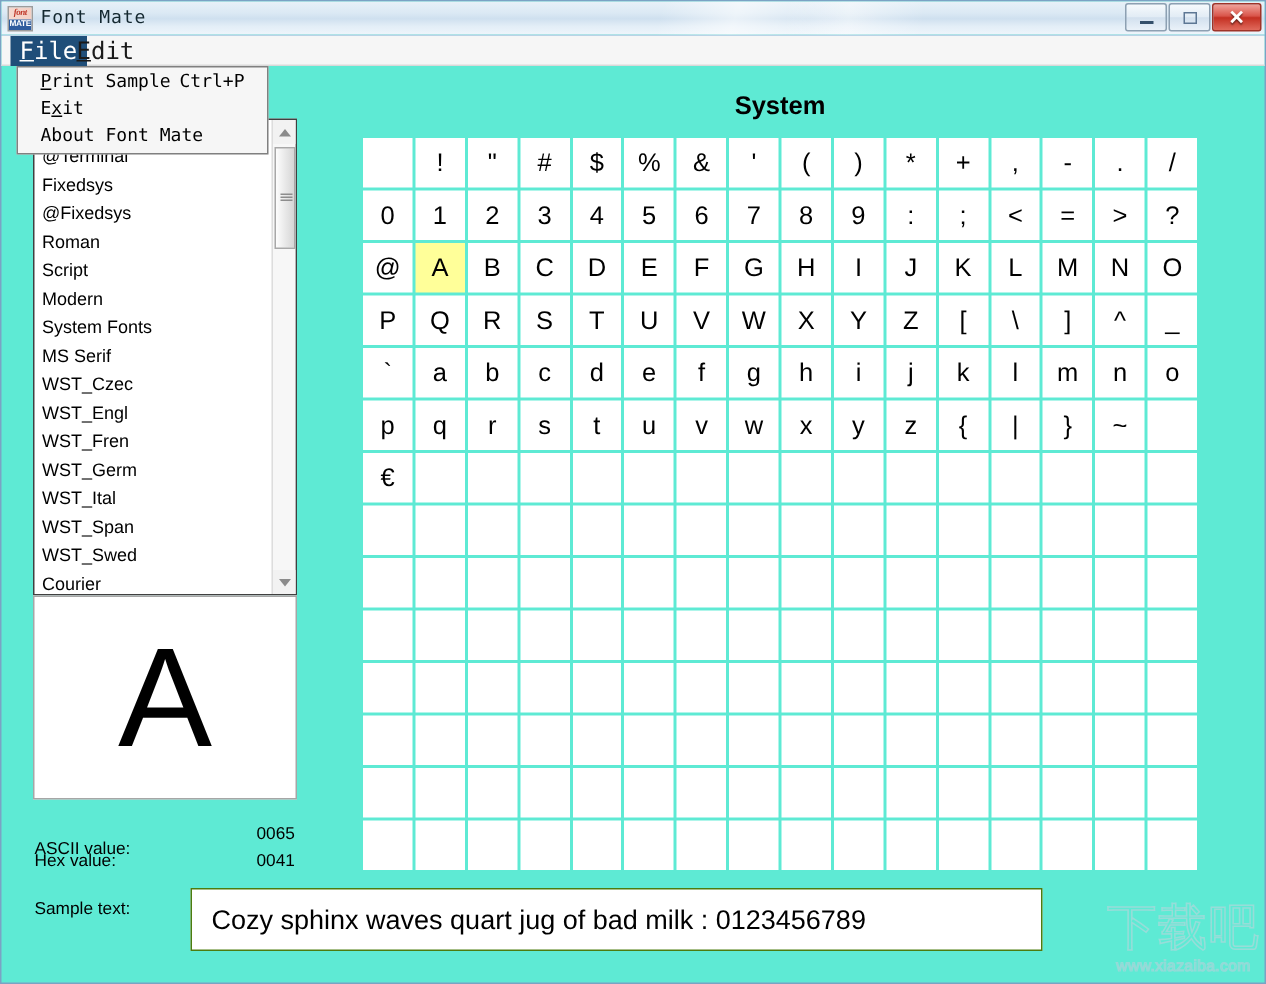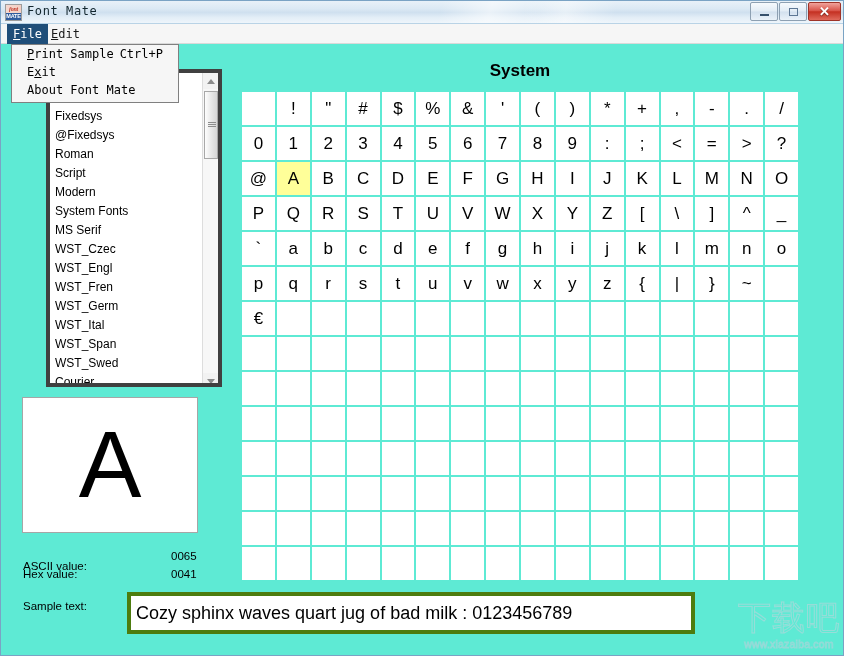--- a/index.html
+++ b/index.html
@@ -89,21 +89,21 @@
   
   #menubar {
     position: absolute; left: 0; top: 23px;
     width: 842px; height: 20px;
     background: #f6f6f6;
     border-bottom: 1px solid #d9d9d9;
   }
   .menu-top {
     position: absolute; top: 0; height: 20px;
     font-family: "DejaVu Sans Mono", monospace;
-    font-size: 12px; color: #1a1a1a;
+    font-size: 16px; color: #1a1a1a;
     line-height: 20px; padding: 0 6px;
     white-space: nowrap;
   }
   #menu-file { left: 6px; background: #1f4e79; color: #ffffff; }
   #menu-edit { left: 44px; }
   .menu-top u { text-decoration: underline; }
 
   
   #file-dropdown {
     position: absolute; left: 10px; top: 43px;
@@ -118,26 +118,25 @@
     font-size: 12px; color: #000;
     padding-left: 15px; white-space: nowrap;
   }
   .menu-item .accel {
     position: absolute; right: 15px; top: 0;
     font-family: "DejaVu Sans Mono", monospace; font-size: 12px;
   }
 
   
   #fontlist-box {
-    position: absolute; left: 21px; top: 68px;
+    position: absolute; left: 21px; top: 78px;
     width: 176px; height: 318px;
     background: #ffffff;
-    border: 4px solid #404040;
+    border: 1px solid #404040;
     overflow: hidden;
-    margin-left: 24px;
   }
   #fontlist-items {
     position: absolute; left: 0; top: -4px;
     width: 158px;
   }
   .font-item {
     height: 19px; line-height: 19px;
     padding-left: 5px;
     font-family: "Liberation Sans", sans-serif;
     font-size: 12px; color: #000;
@@ -198,23 +197,23 @@
   #val-ascii { left: 170px; top: 549px; }
   #lbl-hex   { left: 22px; top: 567px; }
   #val-hex   { left: 170px; top: 567px; }
   #lbl-sample{ left: 22px; top: 599px; }
 
   
   #sample-input {
     position: absolute; left: 126px; top: 591px;
     width: 568px; height: 42px;
     background: #ffffff;
-    border: 4px solid #4d7c0f;
+    border: 1px solid #4d7c0f;
     display:flex; align-items:center;
-    padding-left: 5px;
+    padding-left: 13px;
     font-family: "Liberation Sans", sans-serif;
     font-size: 18px; color: #000;
     overflow: hidden; white-space: nowrap;
   }
 
   
   #font-heading {
     position: absolute; left: 241px; top: 60px;
     width: 556px; text-align: center;
     font-family: "Liberation Sans", sans-serif;

